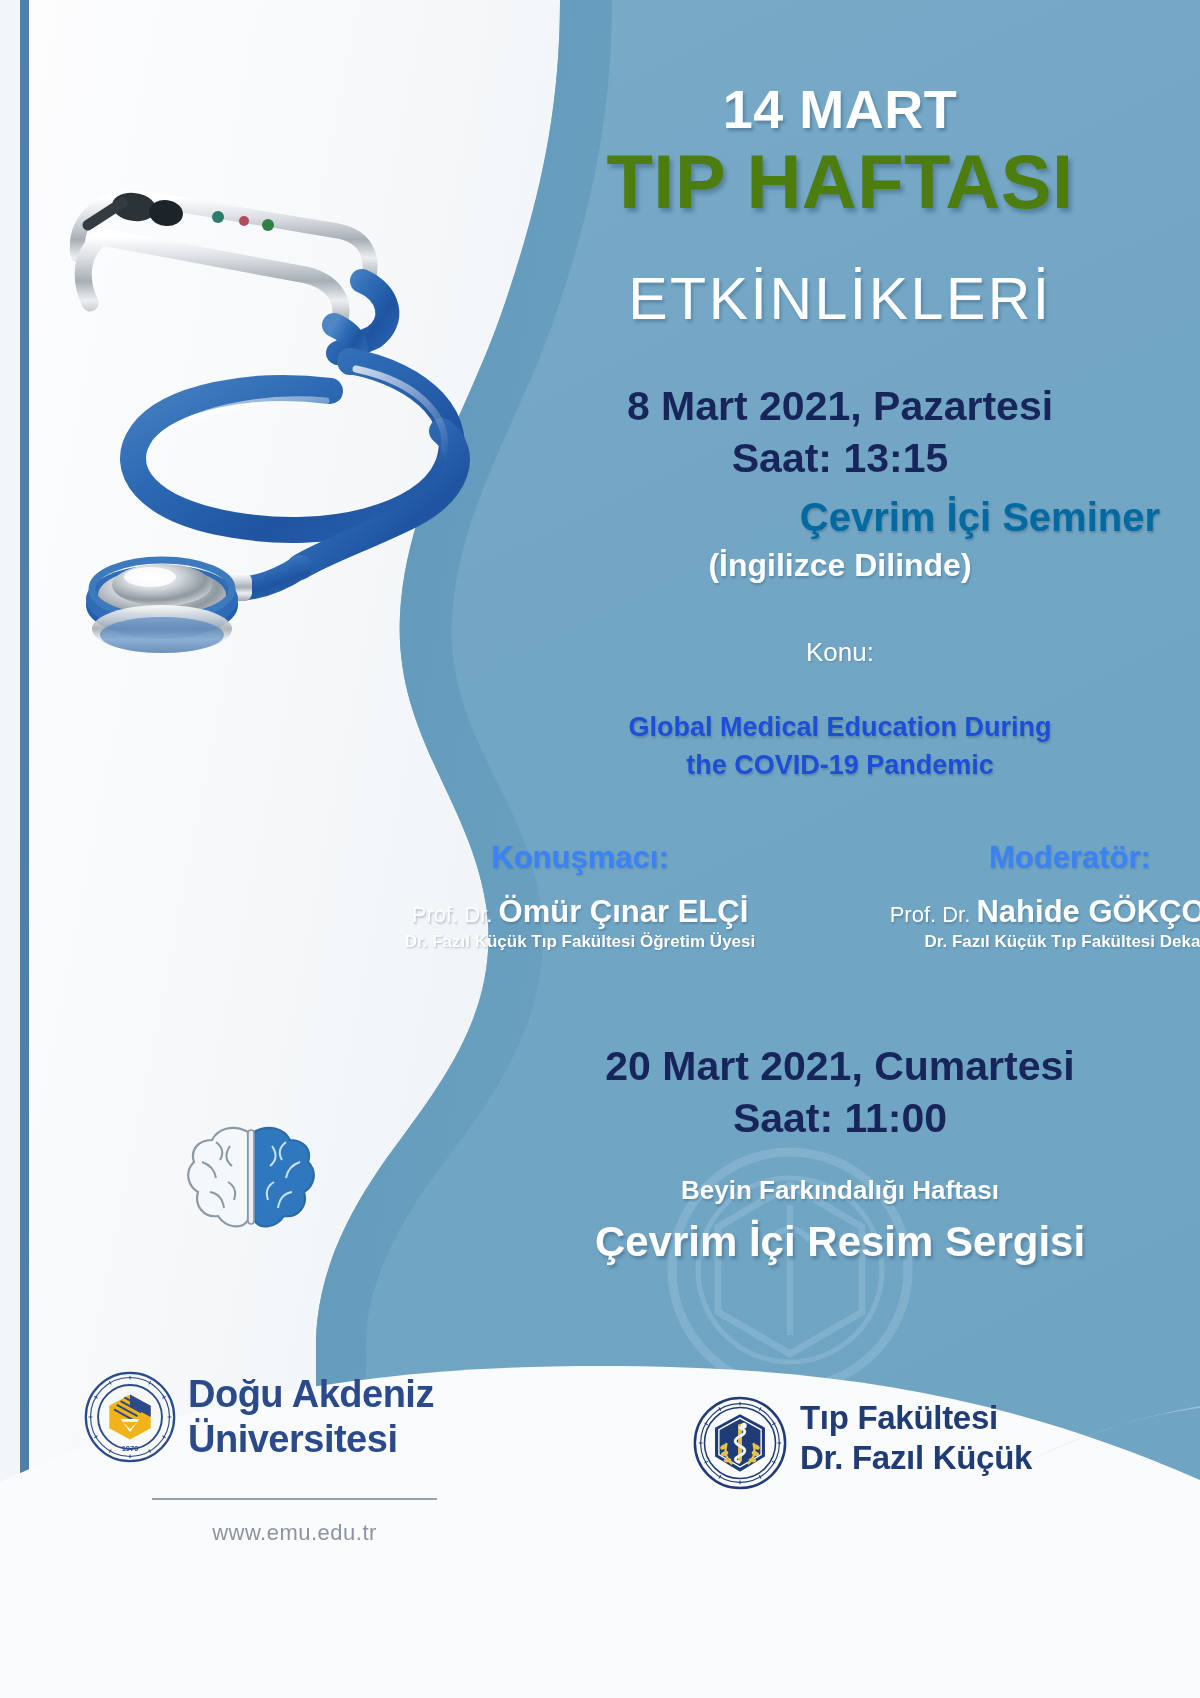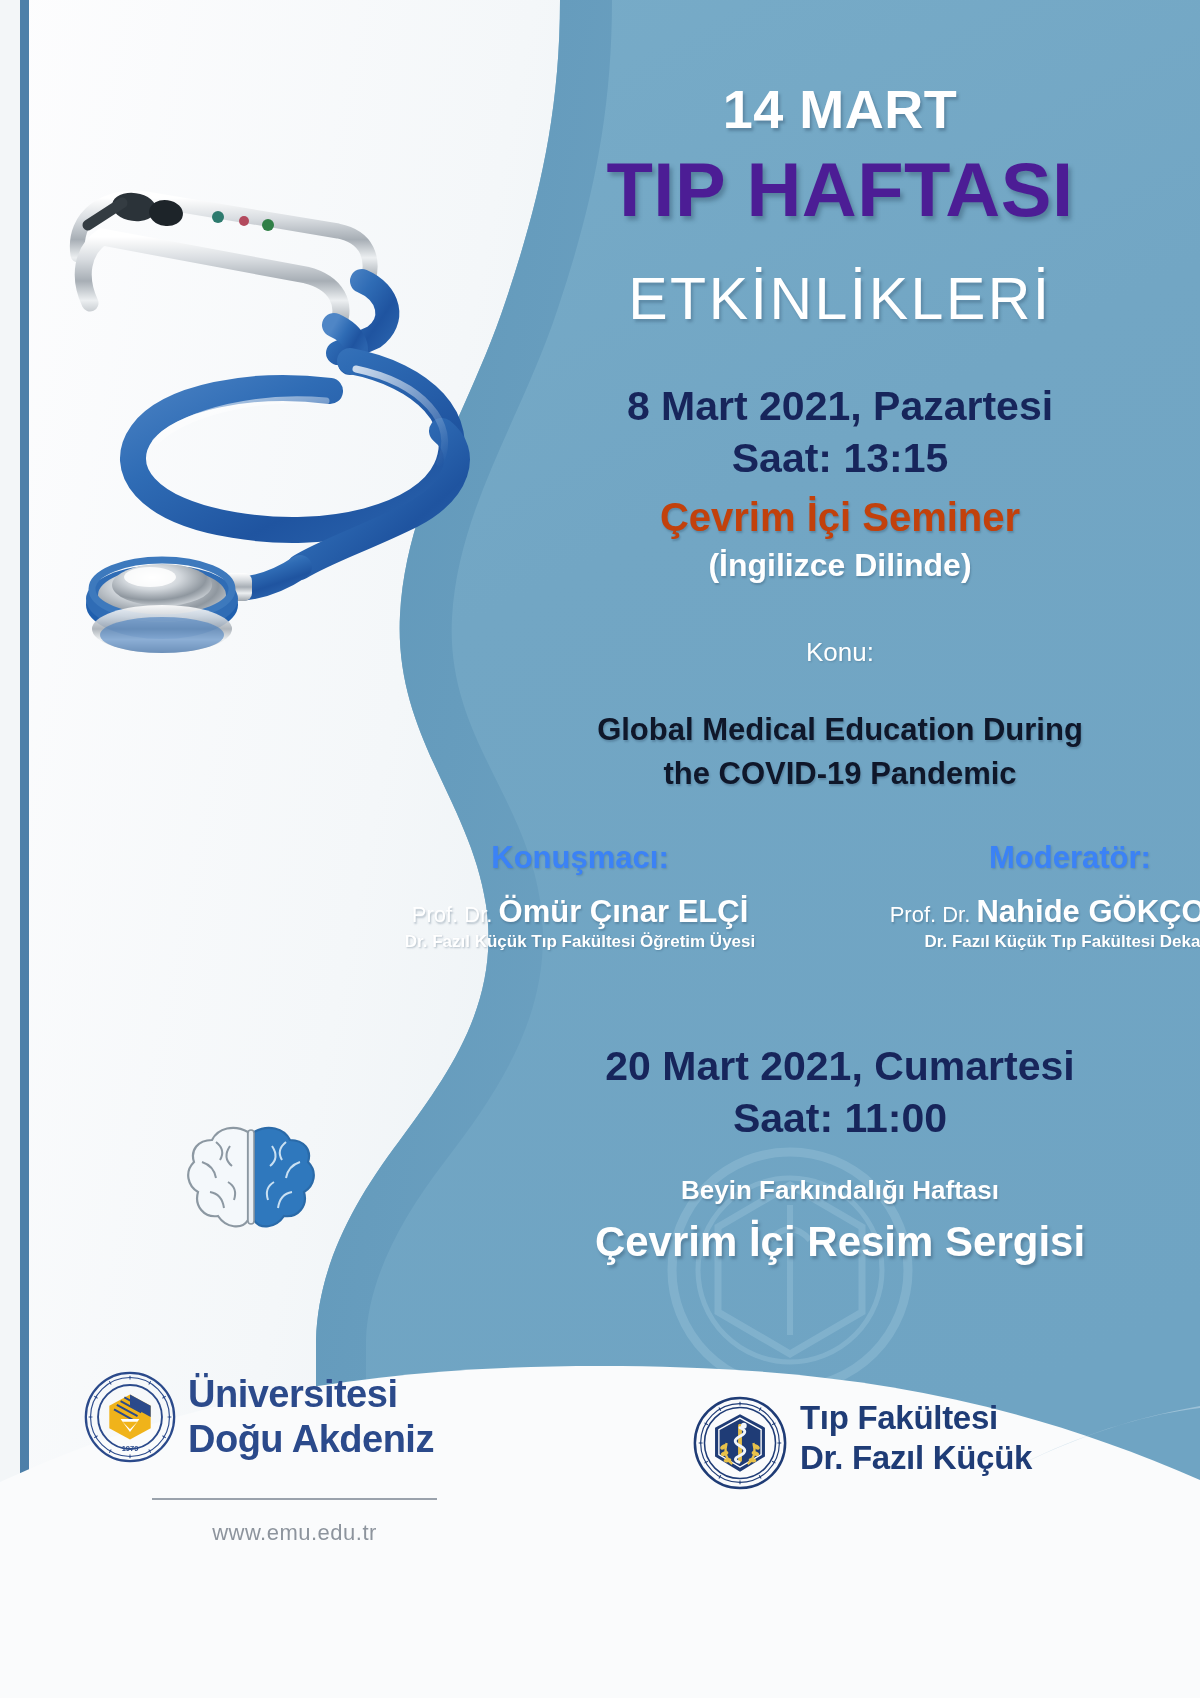--- a/index.html
+++ b/index.html
@@ -34,56 +34,57 @@
     text-align:center;
   }
 
   .t-14mart {
     position:absolute; left:0; top:78px; width:640px;
     font-size:54px; font-weight:bold; color:#ffffff;
     letter-spacing:0.5px;
     text-shadow:2px 3px 3px rgba(40,70,95,.35);
   }
   .t-tip {
-    position:absolute; left:0; top:150px; width:640px;
-    font-size:76px; font-weight:bold; color:#4c1d95; line-height:1.05;
+    position:absolute; left:0; top:142px; width:640px;
+    font-size:76px; font-weight:bold; color:#4d7c0f; line-height:1.05;
     letter-spacing:0.5px;
     text-shadow:3px 4px 4px rgba(40,70,95,.38);
   }
   .t-etk {
     position:absolute; left:0; top:265px; width:640px;
     font-size:59px; font-weight:normal; color:#ffffff;
     letter-spacing:2.5px;
     text-shadow:2px 3px 3px rgba(40,70,95,.3);
   }
 
   .t-date1 {
     position:absolute; left:0; top:380px; width:640px;
     font-size:41px; font-weight:bold; color:#17255b;
     line-height:1.28;
   }
   .t-seminar {
     position:absolute; left:0; top:495px; width:640px;
-    font-size:40px; font-weight:bold; color:#c2410c;
+    font-size:40px; font-weight:bold; color:#0369a1;
     text-shadow:1px 2px 2px rgba(40,70,95,.3);
+    text-align:right;
   }
   .t-lang {
     position:absolute; left:0; top:547px; width:640px;
     font-size:32px; font-weight:bold; color:#ffffff;
     text-shadow:1px 2px 2px rgba(40,70,95,.3);
   }
 
   .t-konu {
     position:absolute; left:0; top:637px; width:640px;
     font-size:26px; font-weight:normal; color:#ffffff;
     text-shadow:1px 1px 2px rgba(40,70,95,.25);
   }
   .t-topic {
     position:absolute; left:0; top:708px; width:640px;
-    font-size:31px; font-weight:bold; color:#0f172a; line-height:1.42;
+    font-size:27px; font-weight:bold; color:#1d4ed8; line-height:1.42;
     text-shadow:1px 2px 2px rgba(40,70,95,.3);
   }
 
   
   .speakers { position:absolute; left:-160px; top:840px; width:960px; height:130px; }
   .sp-col { position:absolute; top:0; width:440px; text-align:center; }
   .sp-left  { left:0px; }
   .sp-right { left:490px; }
   .sp-role {
     font-size:31px; color:#3b82f6; font-weight:bold;
@@ -353,22 +354,22 @@
     <path d="M50 26 L72 38 L72 50 L50 38 Z" fill="#2b4a8b"></path>
     <g stroke="#2b4a8b" stroke-width="2.1">
       <path d="M40 33 L62 45 M44 29 L66 41 M36 37 L58 49 M33 42 L55 54"></path>
     </g>
     <path d="M40 52 L60 52 L50 66 Z" fill="#ffffff"></path>
     <path d="M42 55 L58 55 L50 63 Z" fill="#f0b31a"></path>
     <text x="50" y="86" text-anchor="middle" font-family="Liberation Sans, sans-serif" font-size="8" font-weight="bold" fill="#2b4a8b">1979</text>
   </svg>
 
   <div class="emu-text">
+    <div>Doğu Akdeniz</div>
     <div>Üniversitesi</div>
-    <div>Doğu Akdeniz</div>
   </div>
   <div class="emu-rule"></div>
   <div class="emu-url">www.emu.edu.tr</div>
 
   <svg class="med-logo" viewBox="0 0 100 100">
     <circle cx="50" cy="50" r="47" fill="none" stroke="#1f3c76" stroke-width="2.6"></circle>
     <circle cx="50" cy="50" r="41" fill="none" stroke="#1f3c76" stroke-width="1.2"></circle>
     <circle cx="50" cy="50" r="37" fill="none" stroke="#1f3c76" stroke-width="1.6"></circle>
     <g stroke="#1f3c76" stroke-width="1.1">
       <path d="M50 7 v4 M72 13 l-2 3.5 M87 29 l-3.5 2 M93 50 h-4 M87 71 l-3.5-2

